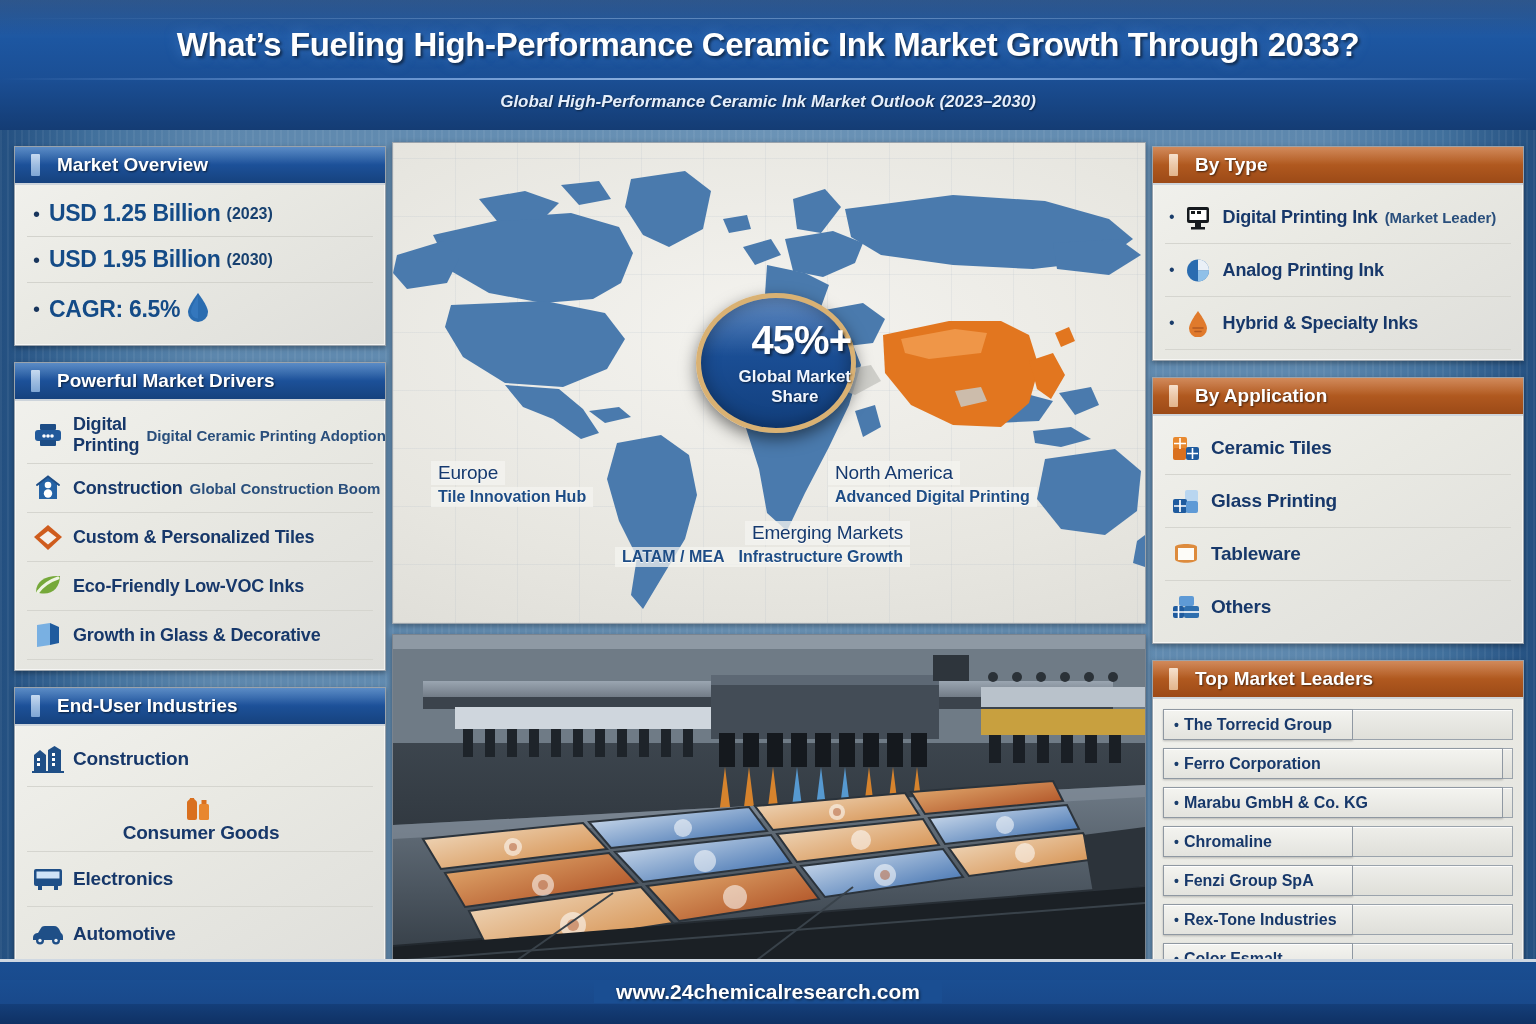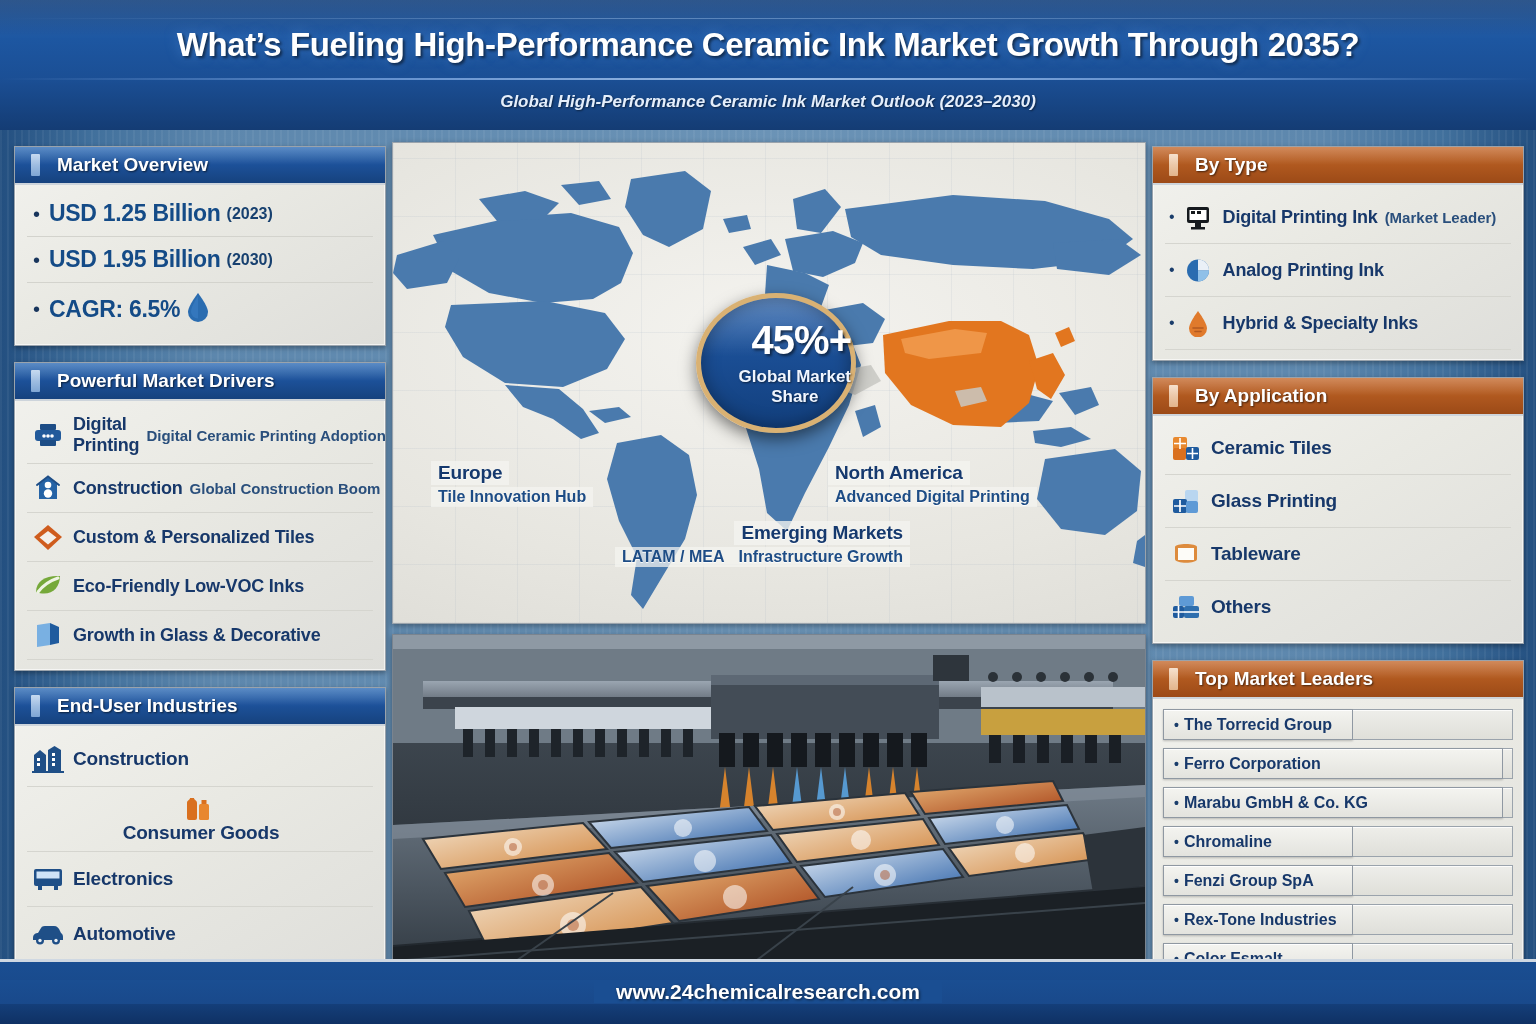--- a/index.html
+++ b/index.html
@@ -199,21 +199,21 @@
     display:flex; flex-direction:column; align-items:flex-end; justify-content:center;
     text-align:center;
   }
   .badge-pct{ font-size:40px; font-weight:bold; color:#fff; line-height:1;
               text-shadow: 2px 2px 3px rgba(0,0,0,.55); letter-spacing:-1px;}
   .badge-lab{ font-size:17px; font-weight:bold; color:#f0f6ff; line-height:1.12; margin-top:7px;
               text-shadow: 1px 1px 2px rgba(0,0,0,.55);}
 
   .mlabel{ position:absolute; }
   .mlabel .mt{
-    font-size:19px; font-weight:bold; color:#15396e; letter-spacing:-.2px;
+    font-size:19px; font-weight:normal; color:#15396e; letter-spacing:-.2px;
     background: rgba(244,244,240,.78); padding:1px 7px; display:inline-block;
     text-shadow: 0 1px 0 rgba(255,255,255,.85);
   }
   .mlabel .ms{
     font-size:16px; font-weight:bold; color:#1d4c85; margin-top:2px;
     background: rgba(244,244,240,.74); padding:1px 7px; display:inline-block;
     text-shadow: 0 1px 0 rgba(255,255,255,.85);
   }
   .mlabel.ctr{ text-align:right; }
 
@@ -226,21 +226,21 @@
     overflow:hidden;
     background: linear-gradient(180deg,#8e9aa6 0%, #4e5861 22%, #2f363d 55%, #1d2228 100%);
   }
 </style>
 </head>
 <body>
 
 <div id="root">
 
   <div class="hdr">
-    <div class="hdr-title">What’s Fueling High-Performance Ceramic Ink Market Growth Through 2035?</div>
+    <div class="hdr-title">What’s Fueling High-Performance Ceramic Ink Market Growth Through 2033?</div>
     <div class="hdr-sub">Global High-Performance Ceramic Ink Market Outlook (2023–2030)</div>
   </div>
 
   <div class="body-bg"></div>
 
   <div class="col-left">
 
     <div class="panel">
       <div class="panel-hd blue">
         <span class="hd-tick"></span>

